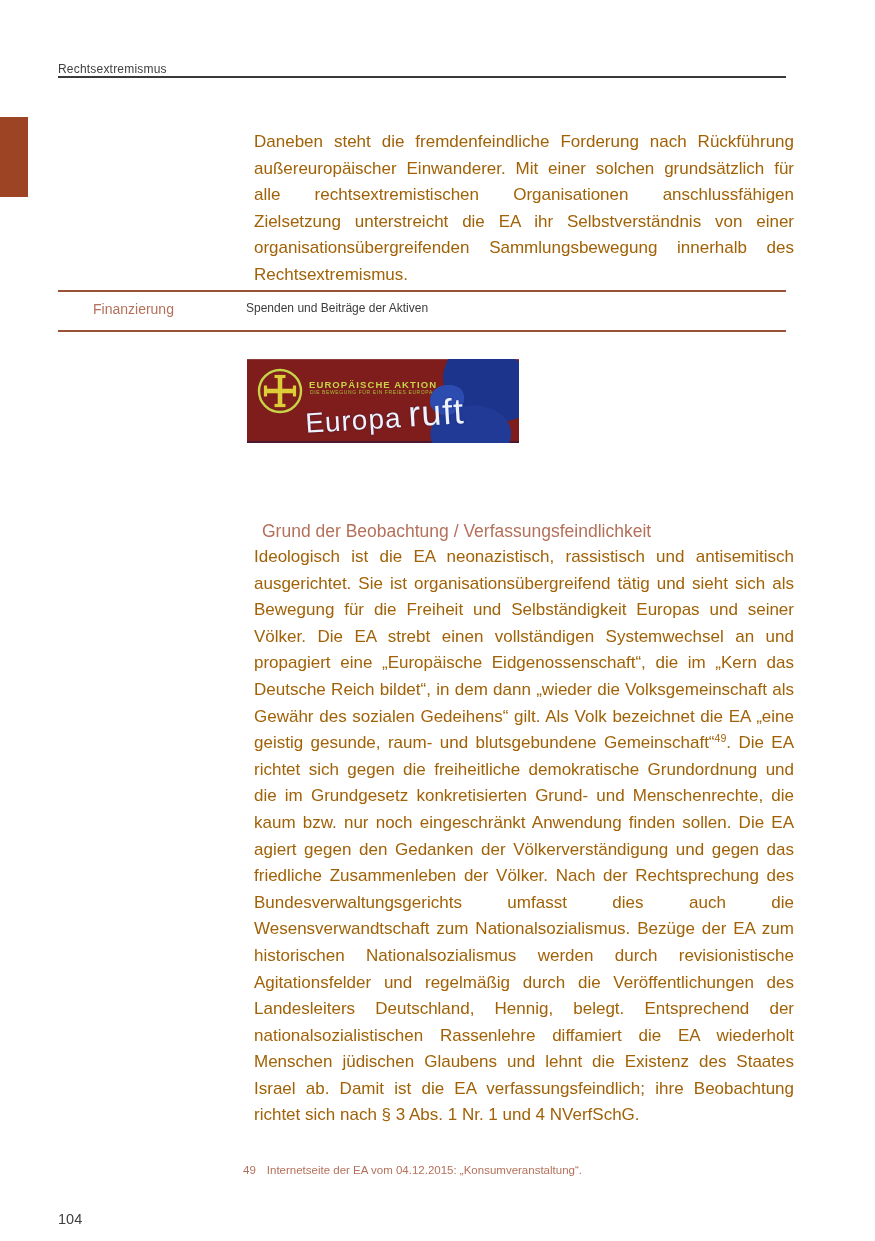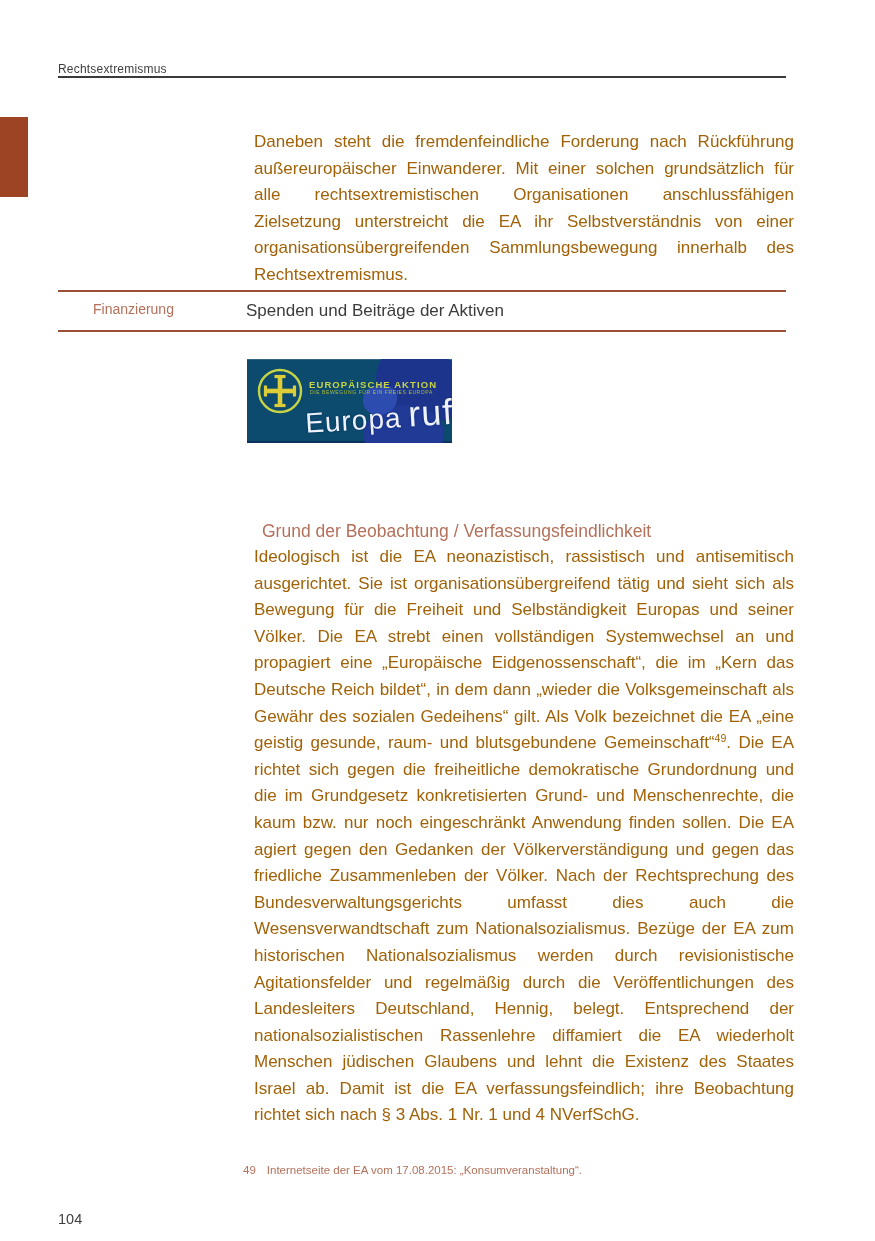--- a/index.html
+++ b/index.html
@@ -35,26 +35,26 @@
   
   .row-rule{position:absolute;left:58px;width:728px;height:2px;background:#9a5138;}
   .rule-top{top:290px;}
   .rule-bottom{top:330px;}
   .fin-label{
     position:absolute;left:58px;top:301px;
     font-size:14px;color:#b4705a;margin-left:35px;
   }
   .fin-value{
     position:absolute;left:246px;top:301px;
-    font-size:17px;color:#3c3c3c;
+    font-size:12px;color:#3c3c3c;
   }
   
   .banner{
-    position:absolute;left:247px;top:359px;width:205px;height:84px;
-    background:#0c4a6e;overflow:hidden;
+    position:absolute;left:247px;top:359px;width:272px;height:84px;
+    background:#7f1d1d;overflow:hidden;
     box-shadow:inset 0 -2px 0 rgba(10,20,70,.45), inset 0 1px 0 rgba(255,255,255,.15);
   }
   .map-blob{position:absolute;background:#1c348c;border-radius:45% 60% 50% 55%;}
   .blob1{right:-18px;top:-10px;width:95px;height:70px;transform:rotate(18deg);}
   .blob2{right:8px;bottom:-22px;width:80px;height:60px;transform:rotate(-12deg);background:#203a96;}
   .blob3{right:55px;top:26px;width:34px;height:30px;background:#2d4cb0;border-radius:50% 40% 55% 45%;}
   .banner-logo{position:absolute;left:9px;top:8px;width:48px;height:48px;}
   .org-line{position:absolute;left:62px;top:15px;white-space:nowrap;}
   .org-name{
     font-size:9.5px;font-weight:bold;letter-spacing:1.1px;color:#c6d446;
@@ -130,18 +130,18 @@
       <span class="slogan-w1">Europa</span><span class="slogan-w2">ruft</span>
     </div>
   </div>
 
   <h2 class="section-heading">Grund der Beobachtung / Verfassungsfeindlichkeit</h2>
 
   <p class="bodytext col main-paragraph" style="position:absolute;"><span>Ideologisch ist die EA neonazistisch, rassistisch und antisemitisch ausgerichtet. Sie ist organisationsübergreifend tätig und sieht sich als Bewegung für die Freiheit und Selbständigkeit Europas und sei­ner Völker. Die EA strebt einen vollständigen Systemwechsel an und propagiert eine „Europäische Eidgenossenschaft“, die im „Kern das Deutsche Reich bildet“, in dem dann „wieder die Volksgemeinschaft als Gewähr des sozialen Gedeihens“ gilt. Als Volk bezeichnet die EA „eine geistig gesunde, raum- und blutsgebundene Gemeinschaft“</span><sup class="fn-sup">49</sup><span>. Die EA richtet sich gegen die freiheitliche demokratische Grund­ordnung und die im Grundgesetz konkretisierten Grund- und Men­schenrechte, die kaum bzw. nur noch eingeschränkt Anwendung finden sollen. Die EA agiert gegen den Gedanken der Völkerver­ständigung und gegen das friedliche Zusammenleben der Völker. Nach der Rechtsprechung des Bundesverwaltungsgerichts umfasst dies auch die Wesensverwandtschaft zum Nationalsozialismus. Be­züge der EA zum historischen Nationalsozialismus werden durch revisionistische Agitationsfelder und regelmäßig durch die Veröf­fentlichungen des Landesleiters Deutschland, Hennig, belegt. Ent­sprechend der nationalsozialistischen Rassenlehre diffamiert die EA wiederholt Menschen jüdischen Glaubens und lehnt die Existenz des Staates Israel ab. Damit ist die EA verfassungsfeindlich; ihre Beob­achtung richtet sich nach § 3 Abs. 1 Nr. 1 und 4 NVerfSchG.</span></p>
 
   <div class="footnote">
     <span>49</span>
-    <span>Internetseite der EA vom 17.08.2015: „Konsumveranstaltung“.</span>
+    <span>Internetseite der EA vom 04.12.2015: „Konsumveranstaltung“.</span>
   </div>
 
   <div class="page-number">104</div>
 
 </div>
 
 </body></html>

